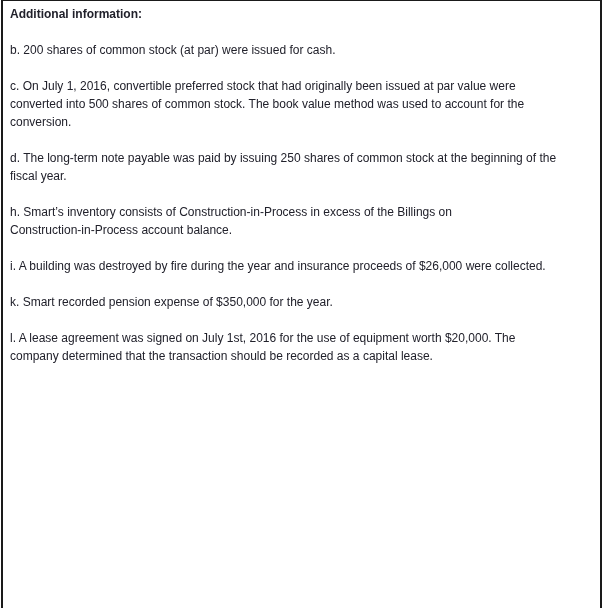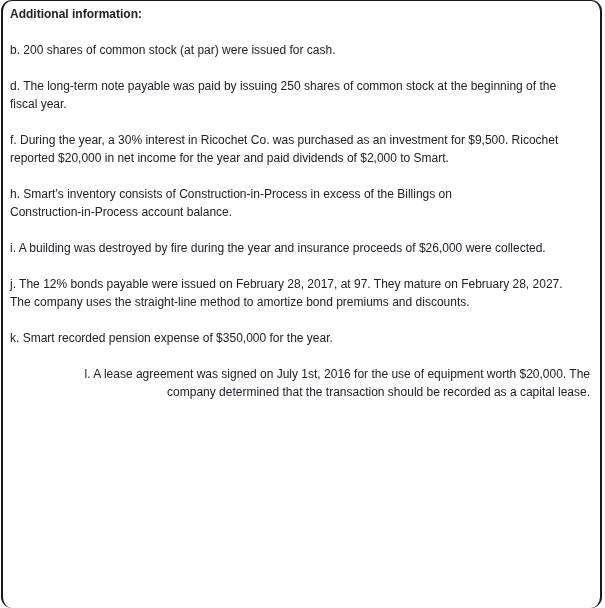--- a/index.html
+++ b/index.html
@@ -19,46 +19,43 @@
     width: 601px;
     height: 608px;
     border-top: 1px solid #1a1a1a;
     border-left: 2px solid #1a1a1a;
     border-right: 2px solid #1a1a1a;
     padding: 4px 10px 0 7px;
     font-size: 12px;
     line-height: 18px;
     color: #21212b;
     overflow: hidden;
-    border-radius: 11px;
   }
   .doc-title {
     font-weight: bold;
     margin: 0 0 18px 0;
   }
   .note {
     margin: 0 0 18px 0;
     white-space: pre-line;
   }
   .note:last-child {
     margin-bottom: 0;
-    text-align: right;
   }
 </style>
 </head>
 <body>
 
 <div class="sheet">
   <div class="doc-title">Additional information:</div>
   <div class="note">b. 200 shares of common stock (at par) were issued for cash.</div>
+  <div class="note">c. On July 1, 2016, convertible preferred stock that had originally been issued at par value were
+converted into 500 shares of common stock. The book value method was used to account for the
+conversion.</div>
   <div class="note">d. The long-term note payable was paid by issuing 250 shares of common stock at the beginning of the
 fiscal year.</div>
-  <div class="note">f. During the year, a 30% interest in Ricochet Co. was purchased as an investment for $9,500. Ricochet
-reported $20,000 in net income for the year and paid dividends of $2,000 to Smart.</div>
   <div class="note">h. Smart’s inventory consists of Construction-in-Process in excess of the Billings on
 Construction-in-Process account balance.</div>
   <div class="note">i. A building was destroyed by fire during the year and insurance proceeds of $26,000 were collected.</div>
-  <div class="note">j. The 12% bonds payable were issued on February 28, 2017, at 97. They mature on February 28, 2027.
-The company uses the straight-line method to amortize bond premiums and discounts.</div>
   <div class="note">k. Smart recorded pension expense of $350,000 for the year.</div>
   <div class="note">l. A lease agreement was signed on July 1st, 2016 for the use of equipment worth $20,000. The
 company determined that the transaction should be recorded as a capital lease.</div>
 </div>
 
 </body></html>

